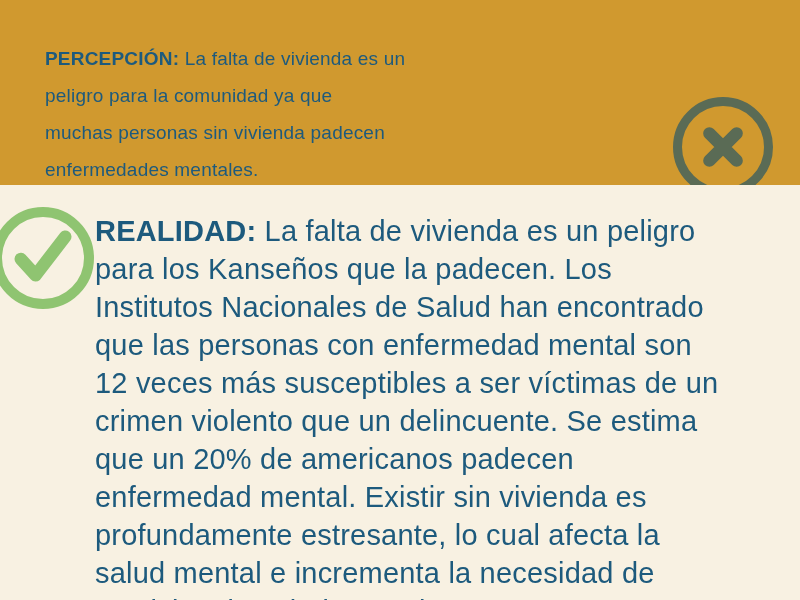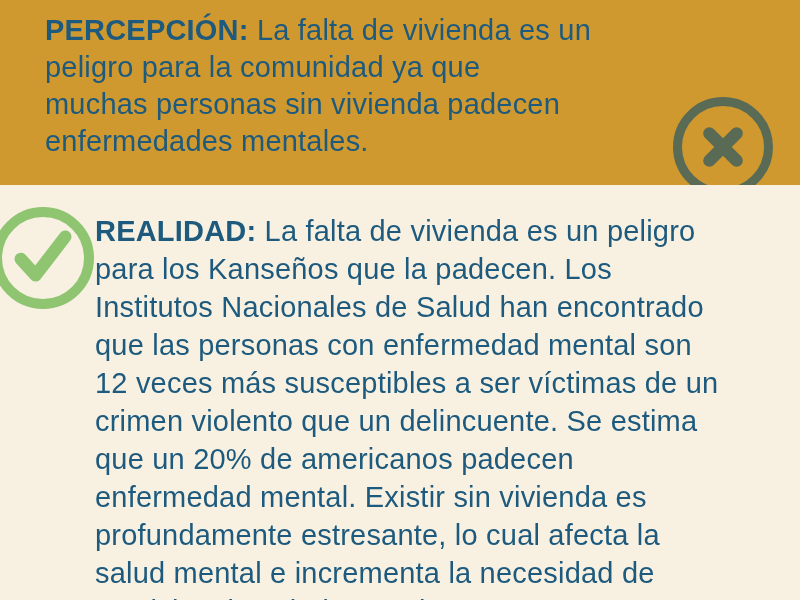--- a/index.html
+++ b/index.html
@@ -21,23 +21,23 @@
     position: absolute;
     left: 0; top: 0;
     width: 800px;
     height: 185px;
     background: #d0992f;
     overflow: hidden;
   }
   .perception-text {
     position: absolute;
     left: 45px;
-    top: 12px;
+    top: 40px;
     width: 620px;
-    font-size: 29px;
+    font-size: 19px;
     line-height: 37px;
     letter-spacing: 0.2px;
     color: #1d5a7d;
     white-space: pre-line;
   }
   .bold-label { font-weight: bold; }
 
   .x-badge {
     position: absolute;
     left: 673px;

